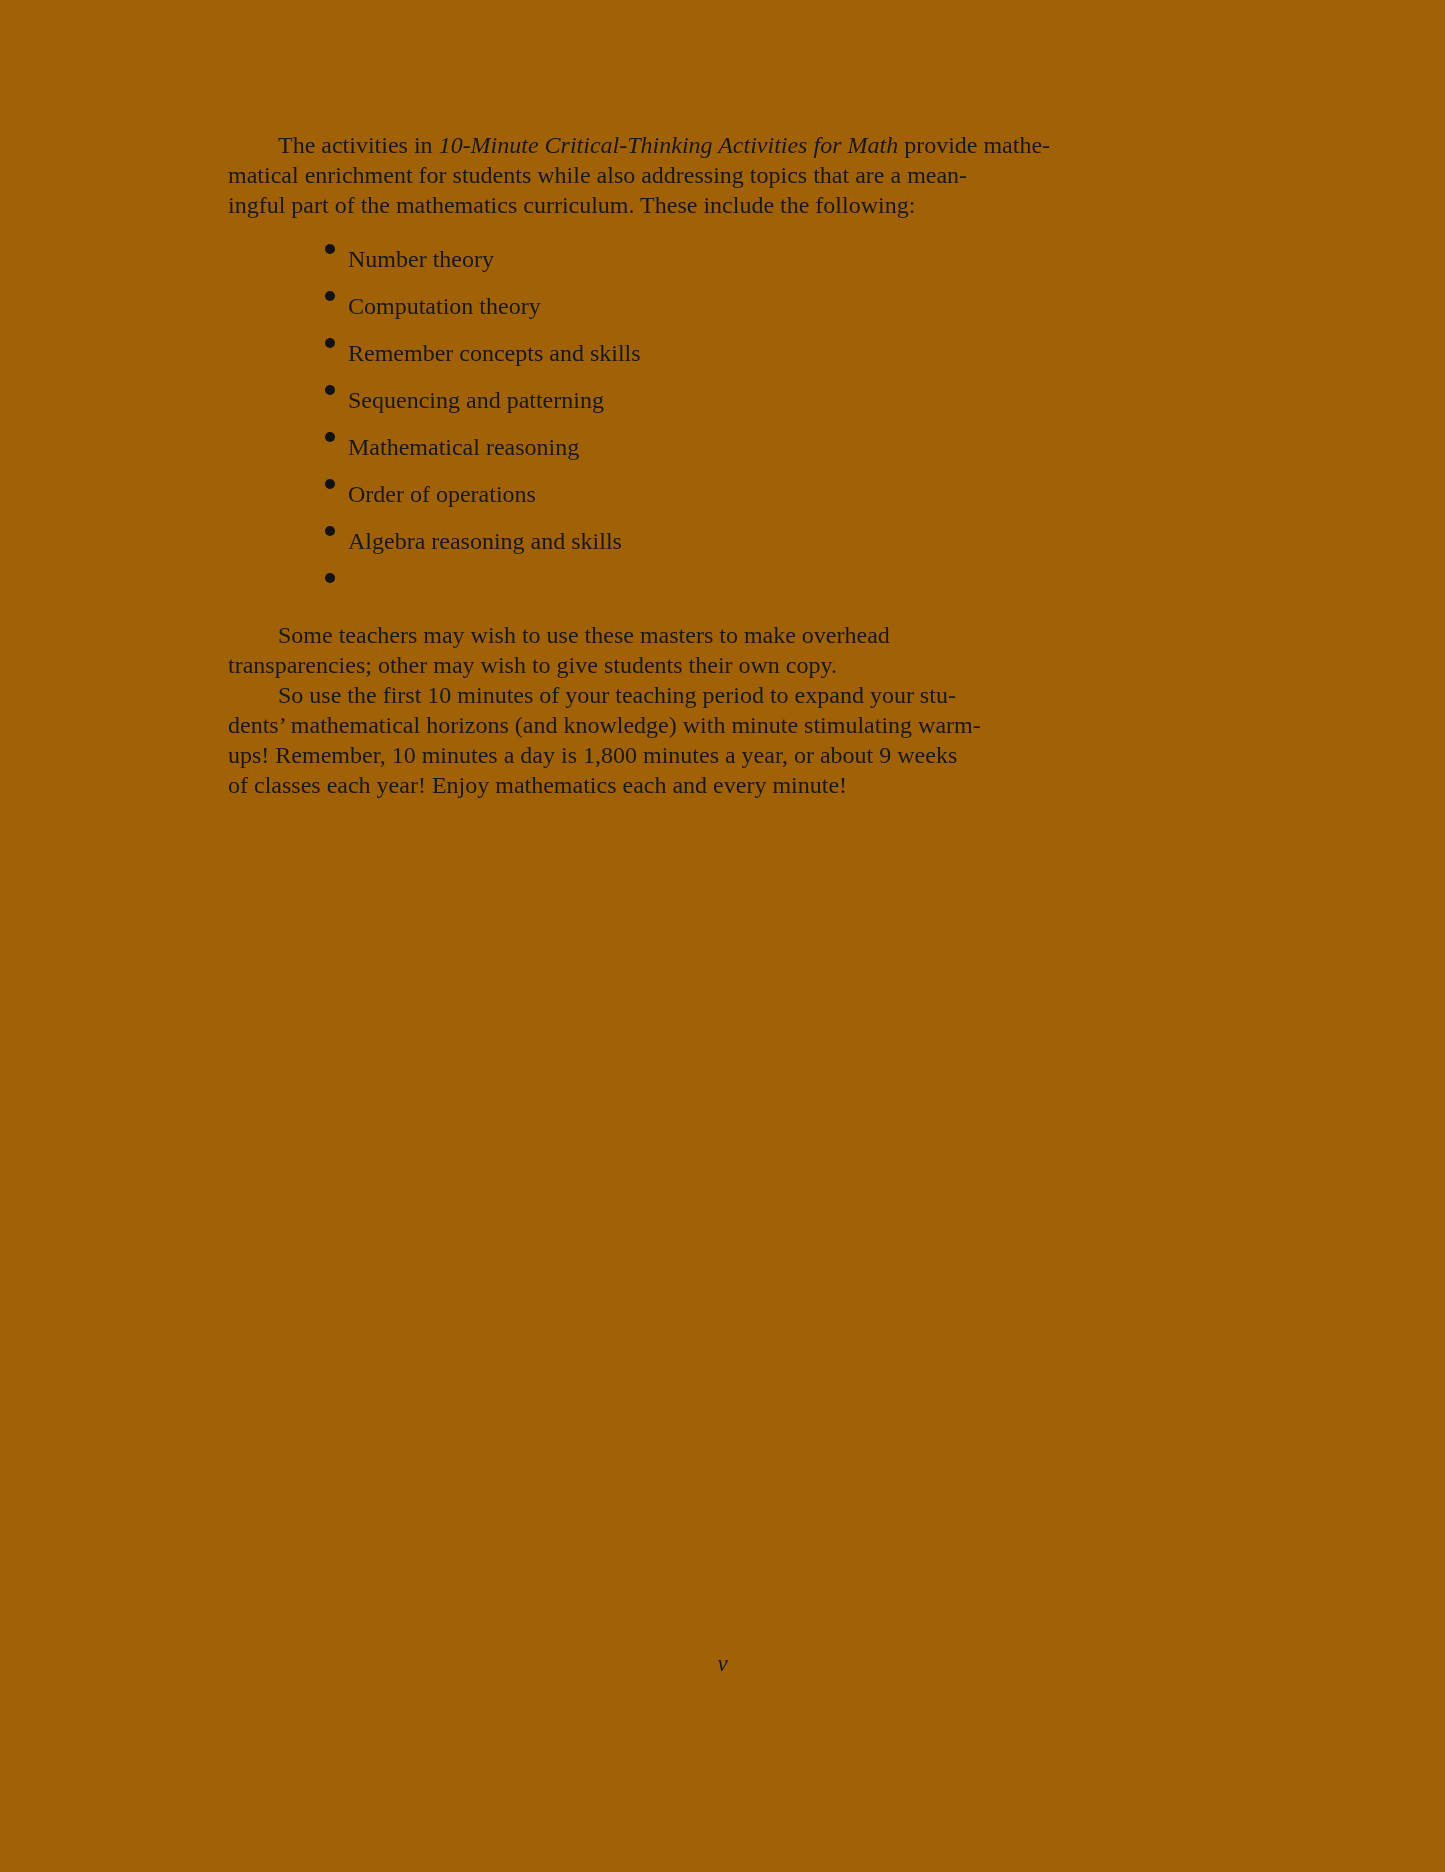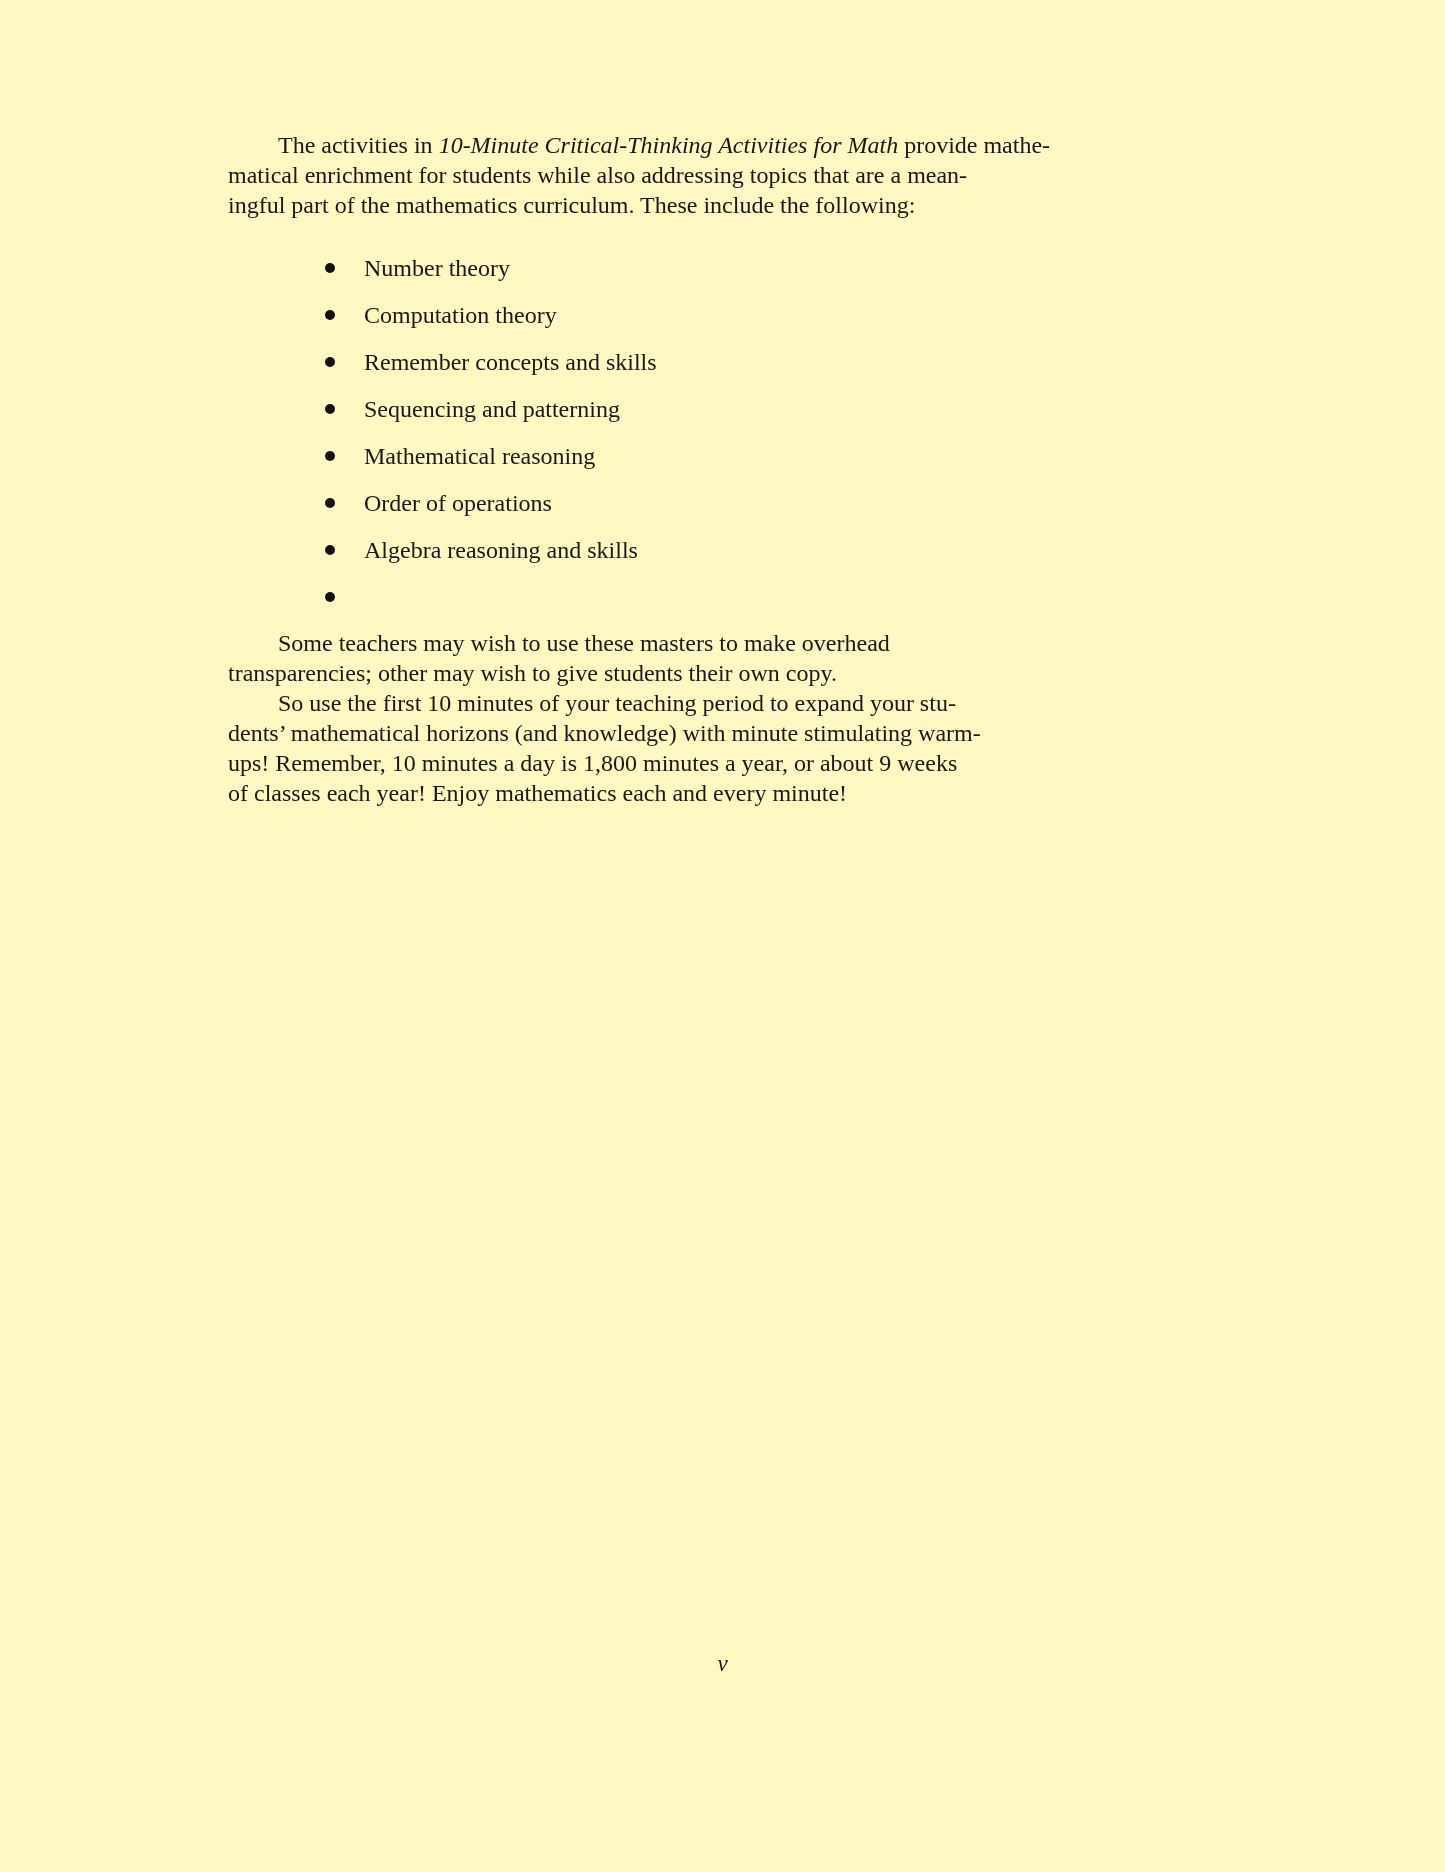--- a/index.html
+++ b/index.html
@@ -4,21 +4,21 @@
 <style>
   html, body {
     margin: 0;
     padding: 0;
     background: #ffffff;
   }
   .page {
     position: relative;
     width: 1445px;
     height: 1872px;
-    background: #fef9c3;
+    background: #a16207;
     overflow: hidden;
     font-family: "Liberation Serif", "DejaVu Serif", serif;
     color: #181818;
   }
   .content {
     position: absolute;
     left: 228px;
     top: 130px;
     width: 840px;
     font-size: 24px;
@@ -36,35 +36,33 @@
   .first-line {
     padding-left: 50px;
   }
   .topics {
     list-style: none;
     margin: 24px 0 0 0;
     padding: 0 0 0 97px;
   }
   .topic {
     display: flex;
-    align-items: center;
+    align-items: flex-start;
     height: 47px;
     white-space: nowrap;
-    gap: 16px;
   }
   .bullet {
     width: 10px;
     height: 10px;
     border-radius: 50%;
     background: #121212;
     margin-right: 13px;
     flex: 0 0 auto;
   }
   .para-overhead {
-    margin-top: 8px;
   }
   .folio {
     position: absolute;
     left: 0;
     top: 1650px;
     width: 100%;
     text-align: center;
     font-style: italic;
     font-size: 23px;
     line-height: 28px;

